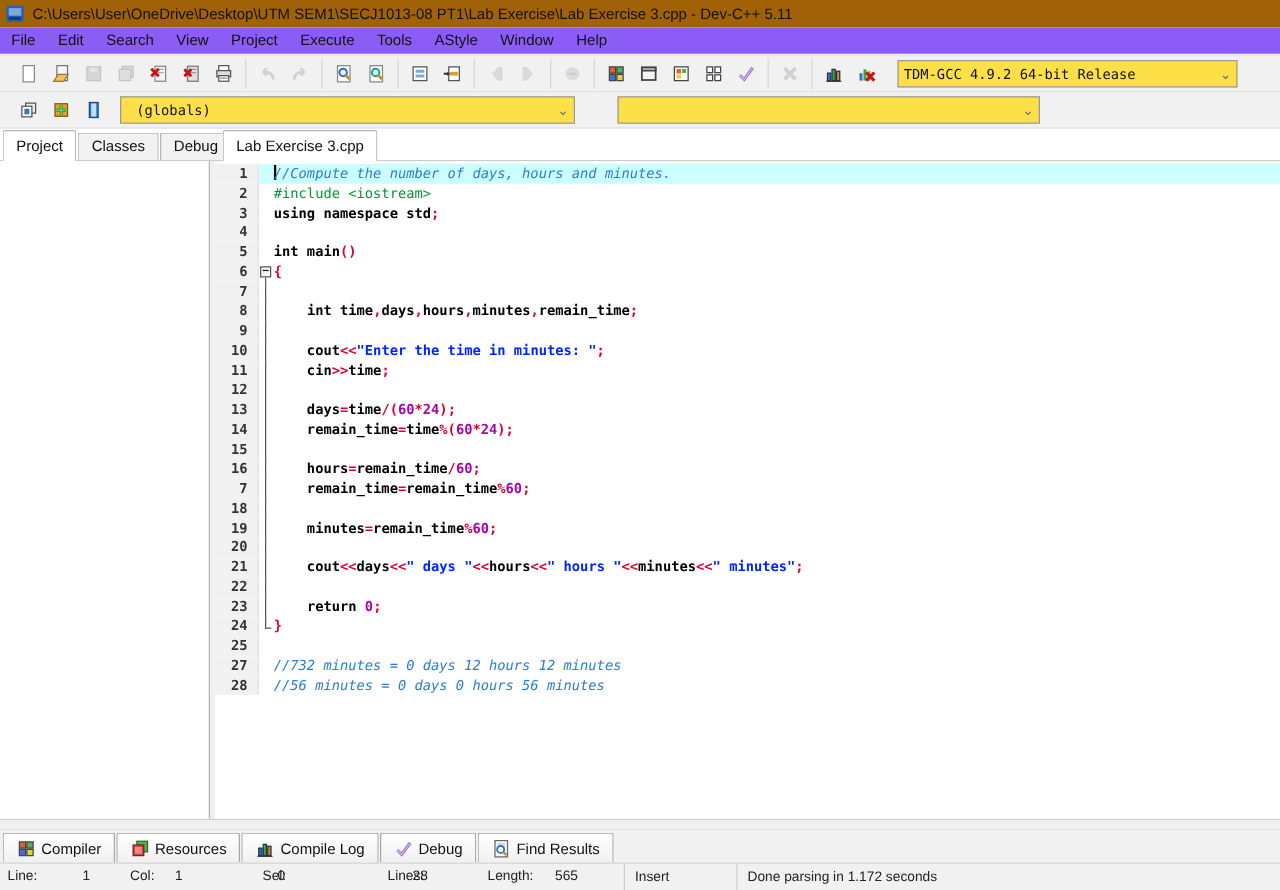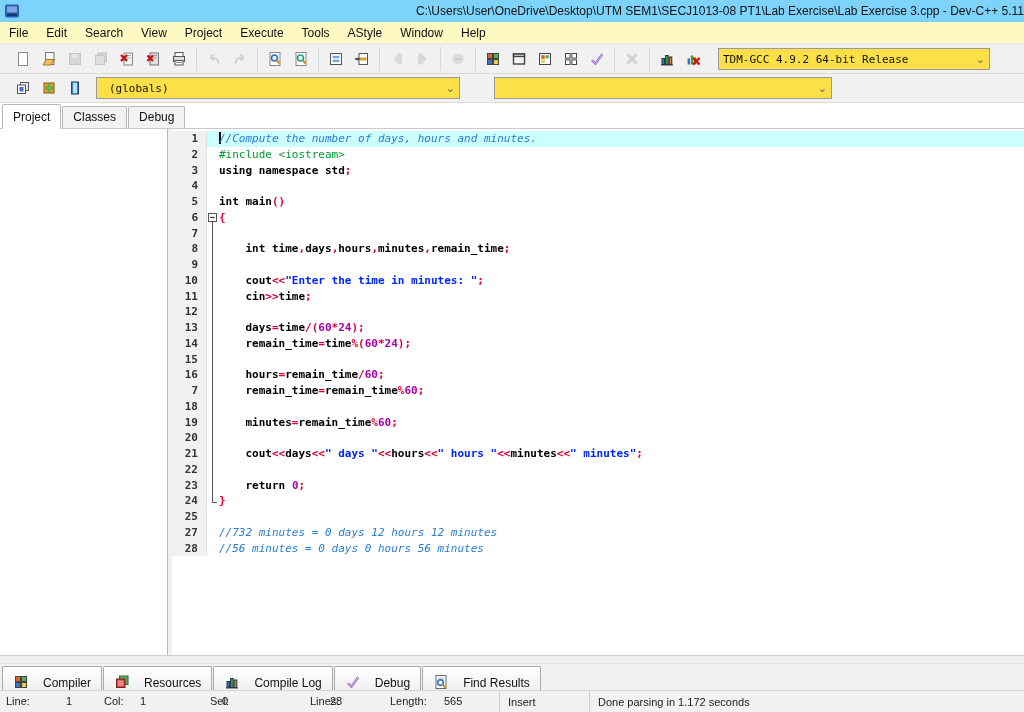--- a/index.html
+++ b/index.html
@@ -1,25 +1,25 @@
 <!DOCTYPE html>
 <html><head>
 <meta charset="utf-8">
 <style>
   * { margin:0; padding:0; box-sizing:border-box; }
   html,body { width:1024px; height:712px; overflow:hidden; background:#fff;
               font-family:"Liberation Sans", sans-serif; }
 
   
   .titlebar { height:22px; display:flex; align-items:center; gap:6px; padding-left:4px;
-              background:#7dd3fc; font-size:12px; color:#111;justify-content:space-between; }
+              background:#a16207; font-size:12px; color:#111; }
   .titlebar .icon svg { display:block; }
 
   
-  .menubar { height:22px; display:flex; align-items:center; background:#fef9c3;
+  .menubar { height:22px; display:flex; align-items:flex-end; background:#8b5cf6;
              font-size:12px; color:#111; border-bottom:1px solid #ededed; }
   .menu-item { padding:4px 9px; cursor:default; }
 
   
   .toolbar { background:#f1f1f1; display:flex; align-items:center; padding-left:6px;
              border-bottom:1px solid #dcdcdc; }
   .toolbar1 { height:30px; border-top:1px solid #e6e6e6; }
   .toolbar2 { height:29px; }
   .tgroup { display:flex; align-items:center; padding:0 4px; }
   .tgroup + .tgroup { border-left:1px solid #d8d8d8; }
@@ -76,21 +76,21 @@
   .t-k { color:#000; font-weight:bold; }
   .t-i { color:#000; }
   .t-s { color:#0026ff; }
   .t-n { color:#aa00aa; }
   .t-o { color:#dd0033; }
 
   
   .hsplit { height:8px; background:#f0f0f0; border-top:1px solid #cfcfcf; }
   .bottomtabs { height:27px; background:#f1f1f1; border-top:1px solid #e2e2e2;
                 display:flex; align-items:flex-end; padding:0 0 0 2px; }
-  .btab { display:flex; align-items:flex-end; gap:14px; border:1px solid #a9a9a9; border-bottom:none;
+  .btab { display:flex; align-items:center; gap:4px; border:1px solid #a9a9a9; border-bottom:none;
           background:linear-gradient(#ffffff,#f0f0f0); height:24px; padding:0 10px;
           font-size:12px; color:#111; margin-right:1px; border-radius:2px 2px 0 0; }
   .statusbar { height:22px; background:#f1f1f1; border-top:1px solid #d4d4d4;
                font-size:11px; color:#222; display:flex; position:relative; }
   .spanel { position:relative; height:100%; border-right:1px solid #cfcfcf; }
   .spanel.metrics { width:500px; }
   .spanel.mode { width:90px; display:flex; align-items:center; padding-left:8px; }
   .spanel.msg { flex:1; display:flex; align-items:center; padding-left:8px; border-right:none; }
   .sfield { position:absolute; top:4px; }
 </style>
@@ -391,20 +391,25 @@
     <span class="chev">⌄</span>
   </div>
 </div>
 
 <div class="tabsrow">
   <div class="lefttabs">
       <div class="tab active">Project</div>
       <div class="tab">Classes</div>
       <div class="tab">Debug</div>
     </div>
+  <div class="edittabs">
+    <div class="tab active">
+      <span>Lab Exercise 3.cpp</span>
+    </div>
+  </div>
 </div>
 
 <div class="main">
   <div class="leftpanel"></div>
   <div class="vsplit"></div>
   <div class="editor">
       <div class="line hl"><span class="gut">1</span><span class="fold none"></span><span class="codeln"><span class="caret"></span><span class="t-c">//Compute the number of days, hours and minutes.</span></span></div>
       <div class="line"><span class="gut">2</span><span class="fold none"></span><span class="codeln"><span class="t-p">#include &lt;iostream&gt;</span></span></div>
       <div class="line"><span class="gut">3</span><span class="fold none"></span><span class="codeln"><span class="t-k">using</span><span class="t-i"> </span><span class="t-k">namespace</span><span class="t-i"> std</span><span class="t-o">;</span></span></div>
       <div class="line"><span class="gut">4</span><span class="fold none"></span><span class="codeln"></span></div>

